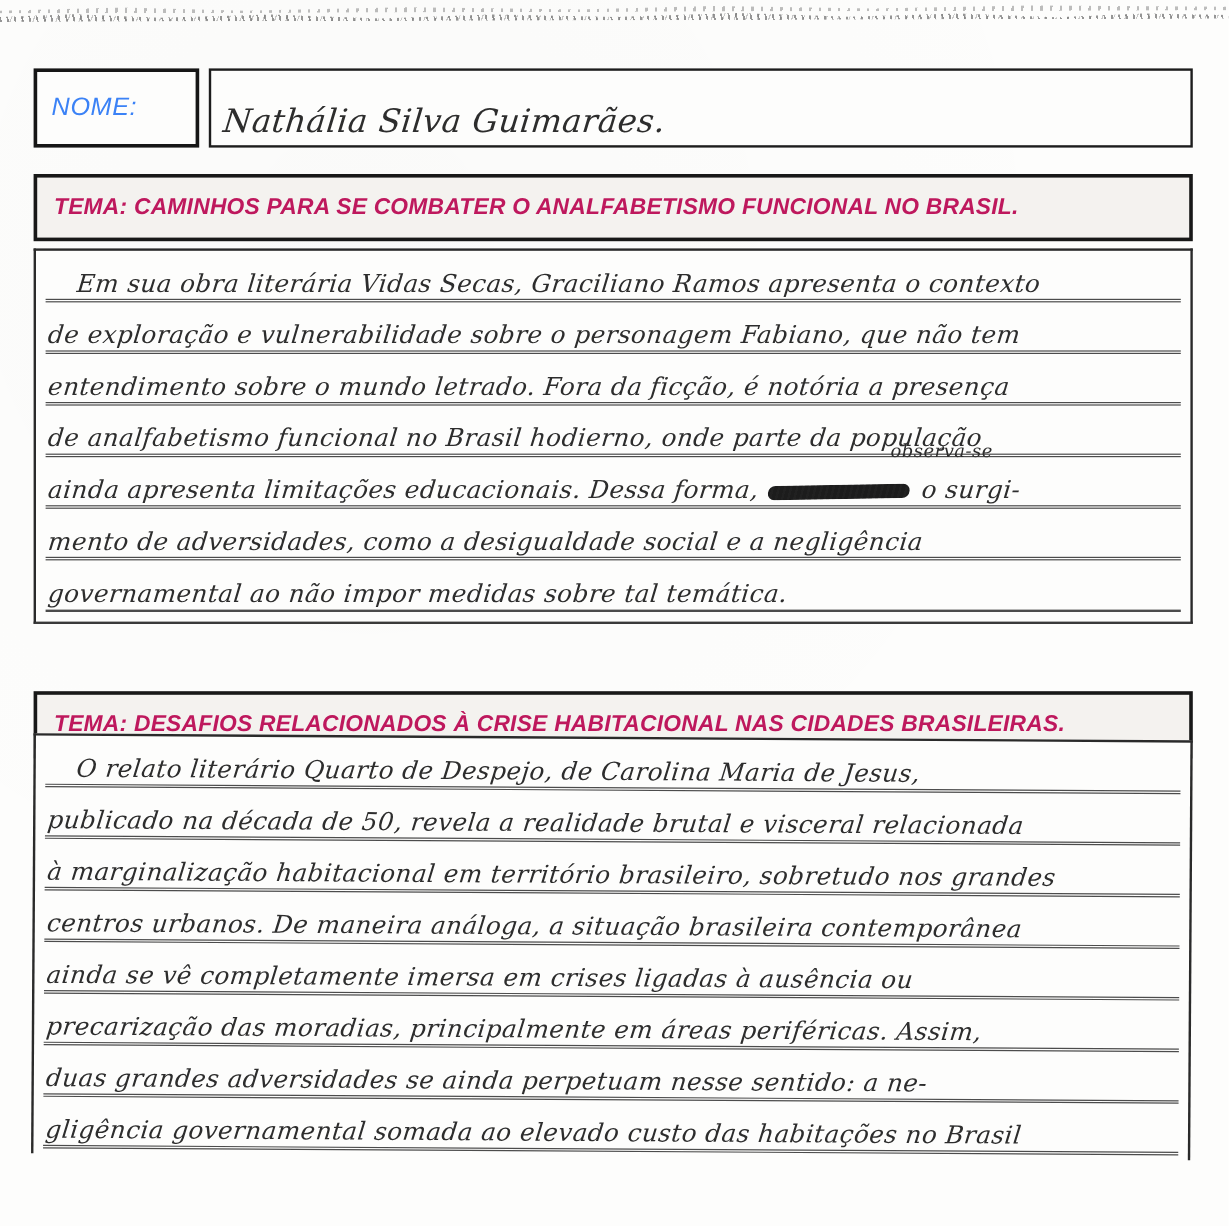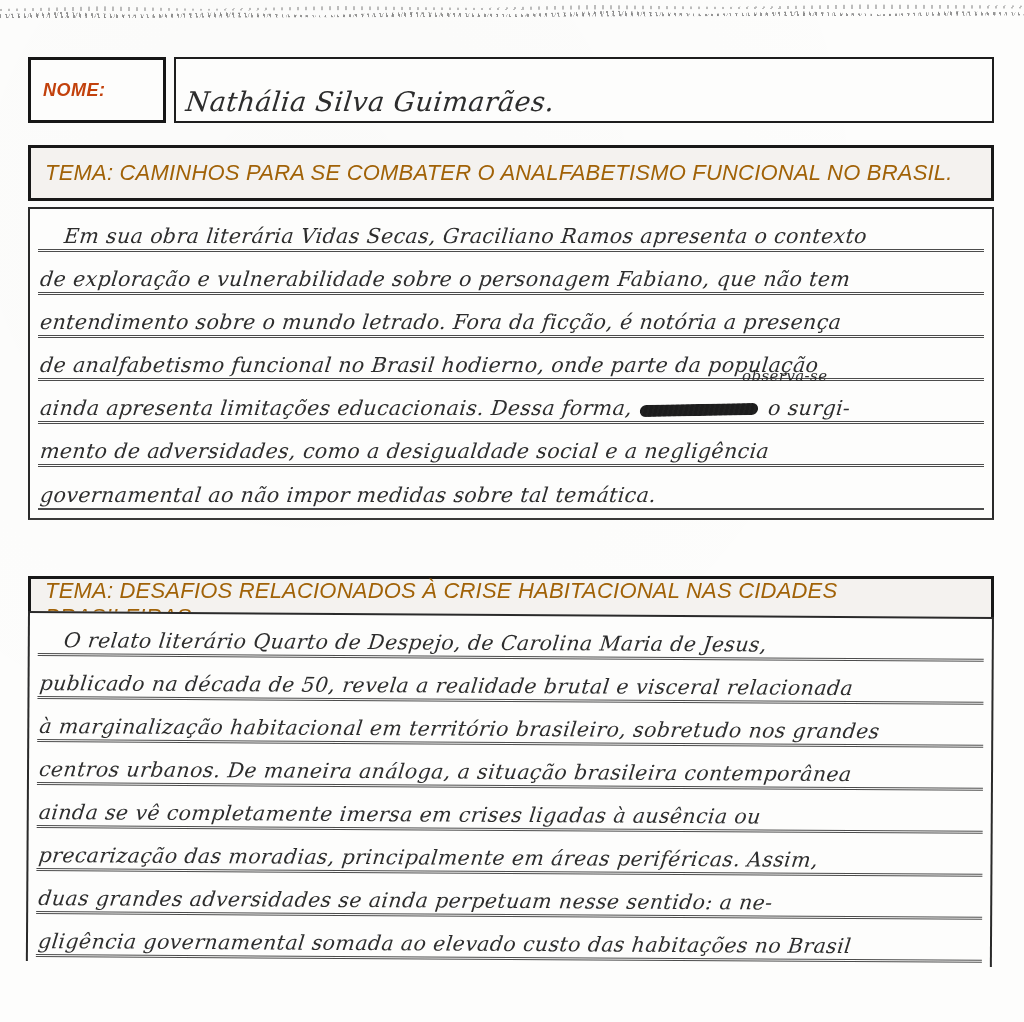--- a/index.html
+++ b/index.html
@@ -37,21 +37,21 @@
   }
 
   
   .name-row { position: absolute; top: 57px; left: 28px; width: 966px; height: 66px; }
   .name-label-box {
     position: absolute; left: 0; top: 0; width: 138px; height: 66px;
     border: 3px solid #161616; background: #fdfdfc;
     display: flex; align-items: center; padding-left: 12px;
   }
   .name-label {
-    font-weight: 700; font-style: italic; font-size: 18px; letter-spacing: 0.5px; color: #c2410c;
+    font-weight: 400; font-style: italic; font-size: 21px; letter-spacing: 0.5px; color: #3b82f6;
   }
   .name-value-box {
     position: absolute; left: 146px; top: 0; right: 0; height: 66px;
     border: 2.5px solid #1d1d1d; background: #fdfdfc;
     display: flex; align-items: flex-end; padding: 0 10px 4px 10px;
   }
   .handwriting {
     font-family: "DejaVu Serif", serif;
     font-style: italic;
     color: #2d2d2d;
@@ -62,21 +62,21 @@
 
   
   .theme-box {
     position: absolute; left: 28px; width: 966px; height: 56px;
     border: 3px solid #181818; background: #f4f2ef;
     display: flex; align-items: center; padding-left: 14px;
   }
   .theme-box.t1 { top: 145px; }
   .theme-box.t2 { top: 576px; }
   .theme-text {
-    font-weight: 400; font-style: italic; font-size: 22px; color: #a16207; letter-spacing: 0.2px;
+    font-weight: 700; font-style: italic; font-size: 19px; color: #be185d; letter-spacing: 0.2px;
   }
 
   
   .writing-box {
     position: absolute; left: 28px; width: 966px;
     border-left: 2.5px solid #2a2a2a; border-right: 2.5px solid #2a2a2a; border-top: 2.5px solid #2a2a2a;
     background: #fdfdfc;
     padding: 0 8px;
   }
   .writing-box.w1 { top: 207px; height: 313px; border-bottom: 2px solid #3a3a3a; }

